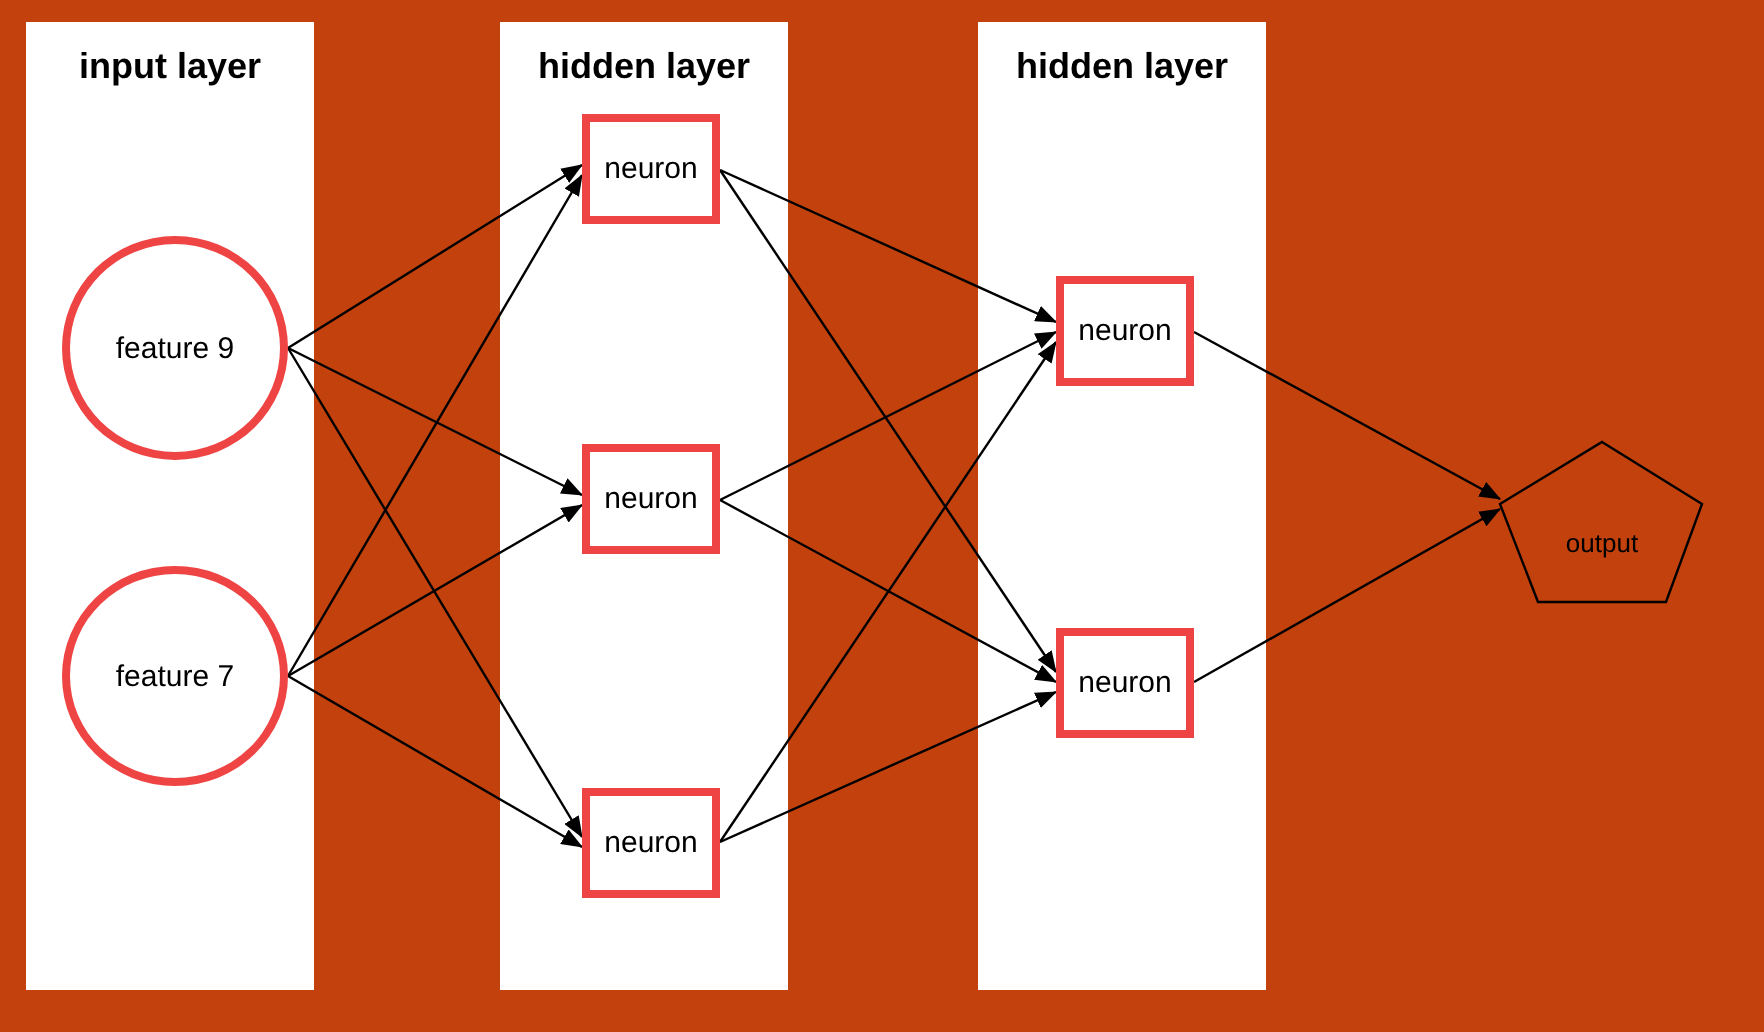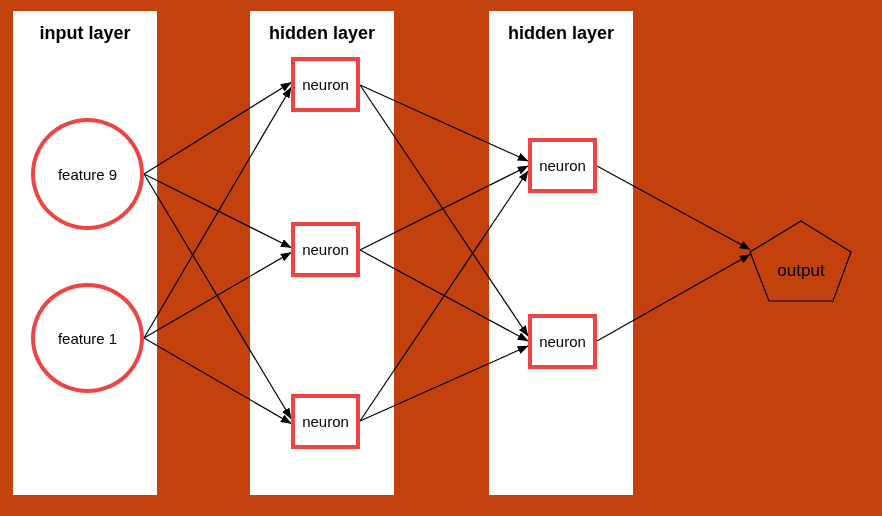--- a/index.html
+++ b/index.html
@@ -17,21 +17,21 @@
   .node{
     position:absolute;z-index:3;box-sizing:border-box;
     display:flex;align-items:center;justify-content:center;
     background:#ffffff;border:4px solid #ef4444;
     font-size:15px;color:#000000;white-space:nowrap;
   }
   .node.circle{border-radius:50%;}
   .pentagon-label{
     position:absolute;z-index:3;width:80px;height:18px;left:761px;top:262px;
     display:flex;align-items:center;justify-content:center;
-    font-size:17px;color:#000000;
+    font-size:13px;color:#000000;
   }
   
   #panel-0{left:13px;}
   #panel-1{left:250px;}
   #panel-2{left:489px;}
   #panel-3{left:724px;}
   
   #node-f1{left:31px;top:118px;width:113px;height:112px;}
   #node-f2{left:31px;top:283px;width:113px;height:110px;}
   #node-h1n1{left:291px;top:57px;width:69px;height:55px;}
@@ -77,21 +77,21 @@
         <line x1="597" y1="166" x2="750" y2="249.5" stroke="#000000" stroke-width="1.2" marker-end="url(#arrowhead)"></line>
         <line x1="597" y1="341" x2="750" y2="254.5" stroke="#000000" stroke-width="1.2" marker-end="url(#arrowhead)"></line>
       </g>
     <polygon points="801,221 851,252 833,301 769,301 750,252" fill="none" stroke="#000000" stroke-width="1.2"></polygon>
   </svg>
 
   <div class="node circle" id="node-f1">
     <span>feature 9</span>
   </div>
   <div class="node circle" id="node-f2">
-    <span>feature 1</span>
+    <span>feature 7</span>
   </div>
 
   <div class="node" id="node-h1n1">
     <span>neuron</span>
   </div>
   <div class="node" id="node-h1n2">
     <span>neuron</span>
   </div>
   <div class="node" id="node-h1n3">
     <span>neuron</span>

